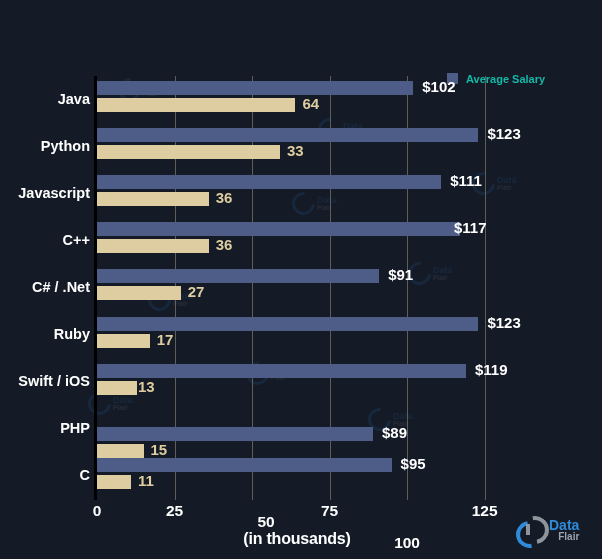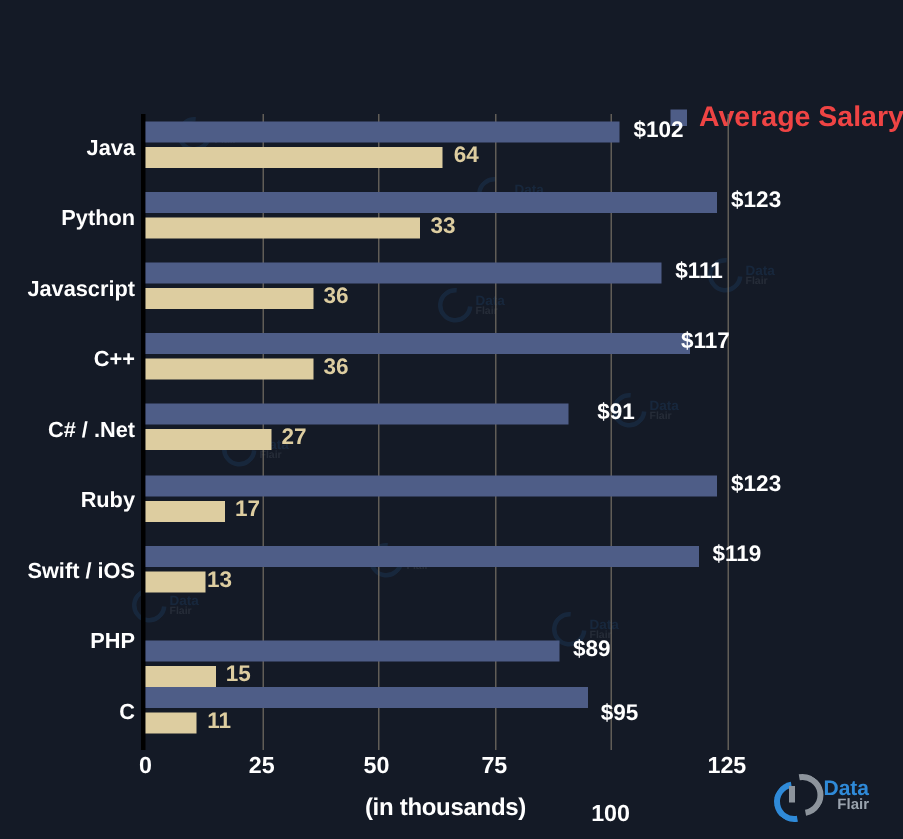--- a/index.html
+++ b/index.html
@@ -50,22 +50,22 @@
     align-items: center;
     height: 21px;
   }
   .legend-swatch {
     width: 11px;
     height: 11px;
     margin-right: 8px;
     flex: 0 0 auto;
   }
   .legend-label {
-    color: #ef4444;
-    font-size: 19px;
+    color: #14b8a6;
+    font-size: 11px;
     font-weight: bold;
     white-space: nowrap;
     text-align: right;
   }
 
   
   #plot {
     position: absolute;
     left: 97px;
     top: 76px;
@@ -372,21 +372,21 @@
         <div class="bar-value postings" style="left: 118.628px;">36</div>
       </div>
       <div class="row" style="top: 141.333px;">
         <div class="bar salary" style="width: 362.791px; background: rgb(78, 93, 135);"></div>
         <div class="bar-value salary" style="left: 357px;">$117</div>
         <div class="bar postings" style="width: 111.628px; background: rgb(221, 205, 160);"></div>
         <div class="bar-value postings" style="left: 118.628px;">36</div>
       </div>
       <div class="row" style="top: 188.444px;">
         <div class="bar salary" style="width: 282.171px; background: rgb(78, 93, 135);"></div>
-        <div class="bar-value salary" style="left: 291.171px; margin-left: 10px;">$91</div>
+        <div class="bar-value salary" style="left: 291.171px;">$91</div>
         <div class="bar postings" style="width: 83.7209px; background: rgb(221, 205, 160);"></div>
         <div class="bar-value postings" style="left: 90.7209px;">27</div>
       </div>
       <div class="row" style="top: 235.556px;">
         <div class="bar salary" style="width: 381.395px; background: rgb(78, 93, 135);"></div>
         <div class="bar-value salary" style="left: 390.395px;">$123</div>
         <div class="bar postings" style="width: 52.7132px; background: rgb(221, 205, 160);"></div>
         <div class="bar-value postings" style="left: 59.7132px;">17</div>
       </div>
       <div class="row" style="top: 282.667px;">
@@ -396,30 +396,30 @@
         <div class="bar-value postings" style="left: 41px;">13</div>
       </div>
       <div class="row" style="top: 346px;">
         <div class="bar salary" style="width: 275.969px; background: rgb(78, 93, 135);"></div>
         <div class="bar-value salary" style="left: 284.969px;">$89</div>
         <div class="bar postings" style="width: 46.5116px; background: rgb(221, 205, 160);"></div>
         <div class="bar-value postings" style="left: 53.5116px;">15</div>
       </div>
       <div class="row" style="top: 376.889px;">
         <div class="bar salary" style="width: 294.574px; background: rgb(78, 93, 135);"></div>
-        <div class="bar-value salary" style="left: 303.574px; margin-top: 12px;">$95</div>
+        <div class="bar-value salary" style="left: 303.574px;">$95</div>
         <div class="bar postings" style="width: 34.1085px; background: rgb(221, 205, 160);"></div>
         <div class="bar-value postings" style="left: 41.1085px;">11</div>
       </div>
     </div>
 
   <div id="x-ticks">
       <div class="x-tick" style="left: 0px;">0</div>
       <div class="x-tick" style="left: 77.5194px;">25</div>
-      <div class="x-tick" style="left: 154px;">50</div>
+      <div class="x-tick" style="left: 169px; margin-top: 11px;">50</div>
       <div class="x-tick" style="left: 232.558px;">75</div>
       <div class="x-tick" style="left: 310.078px; margin-top: 32px;">100</div>
       <div class="x-tick" style="left: 387.597px;">125</div>
     </div>
 
   <div id="x-axis-label">(in thousands)</div>
 
   <div id="brand-logo">
     <div id="brand-mark">
       <div class="ring-back"></div>

